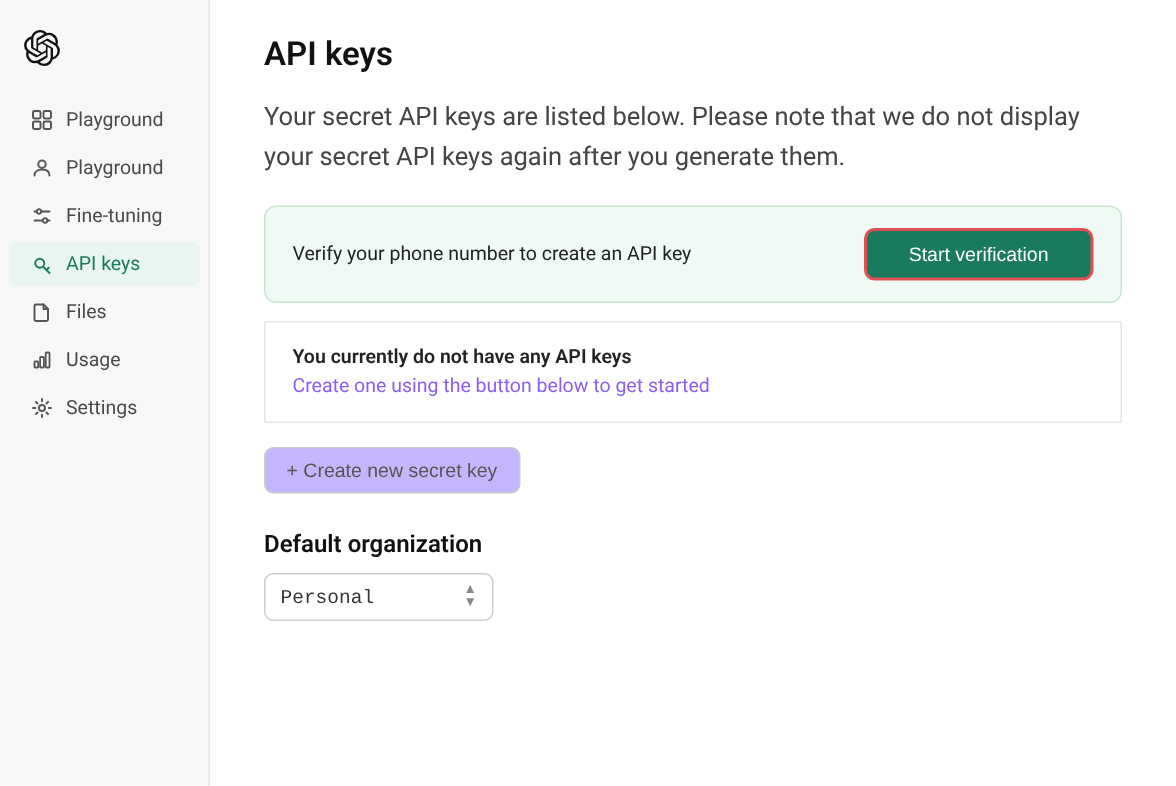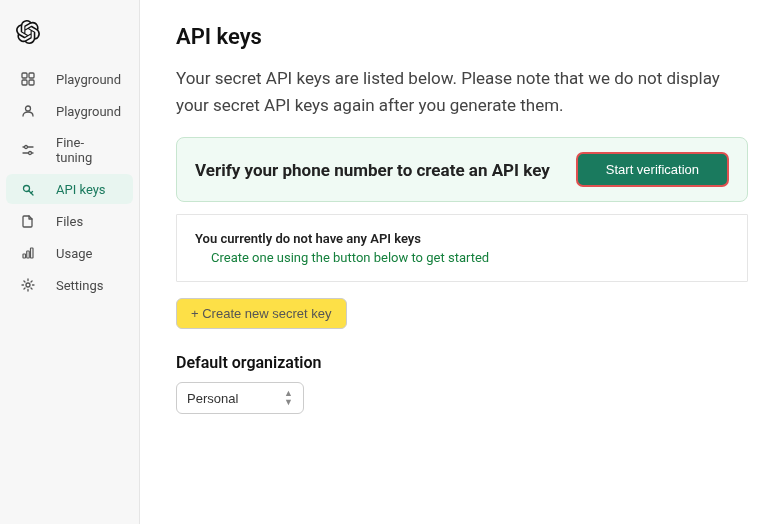--- a/index.html
+++ b/index.html
@@ -2,49 +2,49 @@
 <html><head>
   <meta charset="utf-8">
   <style>
     * { box-sizing: border-box; margin: 0; padding: 0; }
     body { font-family: -apple-system, BlinkMacSystemFont, 'Segoe UI', Roboto, sans-serif; font-size: 13px; color: #1a1a1a; background: #fff; display: flex; height: 524px; width: 784px; overflow: hidden; }
 
     
     .sidebar { width: 140px; min-width: 140px; background: #f7f7f7; border-right: 1px solid #e5e5e5; display: flex; flex-direction: column; padding: 12px 0; }
     .sidebar-logo { padding: 8px 16px 16px; }
     .sidebar-logo svg { width: 24px; height: 24px; }
-    .sidebar-item { display: flex; align-items: center; gap: 20px; padding: 7px 14px; cursor: pointer; border-radius: 6px; margin: 1px 6px; color: #4a4a4a; font-size: 13px; }
+    .sidebar-item { display: flex; align-items: center; gap: 8px; padding: 7px 14px; cursor: pointer; border-radius: 6px; margin: 1px 6px; color: #4a4a4a; font-size: 13px; }
     .sidebar-item.active { background: #e8f5f0; color: #1a7a5e; }
     .sidebar-item .icon { width: 16px; height: 16px; display: flex; align-items: center; justify-content: center; flex-shrink: 0; }
 
     
     .main { flex: 1; overflow-y: auto; padding: 24px 36px; background: #fff; }
     .page-title { font-size: 22px; font-weight: 600; margin-bottom: 16px; color: #111; }
 
     .intro-text { font-size: 17px; color: #444; line-height: 1.6; margin-bottom: 10px; }
 
     
     .verify-banner { border: 1px solid #c8e6d0; background: #f0faf4; border-radius: 8px; padding: 14px 18px; display: flex; align-items: center; justify-content: space-between; margin-top: 18px; margin-bottom: 12px; }
-    .verify-banner-text { font-size: 17px; font-weight: 700; color: #222; }
+    .verify-banner-text { font-size: 13px; font-weight: 400; color: #222; }
     .start-verification-btn { background: #1a7a5e; color: #fff; border: 2.5px solid #e05050; border-radius: 7px; padding: 8px 28px; font-size: 13px; font-weight: 500; cursor: pointer; white-space: nowrap; outline: none; }
 
     
     .no-keys-box { border: 1px solid #e5e5e5; border-radius: 1px; padding: 16px 18px; margin-bottom: 16px; }
     .no-keys-title { font-size: 13px; font-weight: 600; margin-bottom: 4px; color: #222; }
-    .no-keys-sub { font-size: 13px; color: #15803d; margin-left: 16px; }
+    .no-keys-sub { font-size: 13px; color: #8b5cf6; }
 
     
-    .create-key-btn { border: 1px solid #ccc; background: #fde047; color: #555; border-radius: 6px; padding: 7px 14px; font-size: 13px; cursor: pointer; display: inline-flex; align-items: center; gap: 6px; margin-bottom: 24px; }
+    .create-key-btn { border: 1px solid #ccc; background: #c4b5fd; color: #555; border-radius: 6px; padding: 7px 14px; font-size: 13px; cursor: pointer; display: inline-flex; align-items: center; gap: 6px; margin-bottom: 24px; }
 
     
     .section-title { font-size: 16px; font-weight: 600; margin-bottom: 10px; color: #111; }
     .section-desc { font-size: 13px; color: #444; line-height: 1.6; margin-bottom: 14px; }
 
     .org-select-wrapper { display: inline-flex; align-items: center; border: 1px solid #ccc; border-radius: 6px; padding: 6px 10px; background: #fff; gap: 8px; cursor: pointer; }
-    .org-select-wrapper select { border: none; outline: none; font-size: 13px; color: #333; background: transparent; cursor: pointer; appearance: none; padding-right: 4px; }
+    .org-select-wrapper select { border: none; outline: none; font-size: 13px; color: #333; background: transparent; cursor: pointer; appearance: none; padding-right: 4px; font-family: Liberation Mono, monospace; }
     .select-arrows { display: flex; flex-direction: column; align-items: center; font-size: 9px; color: #888; line-height: 1; }
   </style>
 </head>
 <body>
 
 <nav class="sidebar">
   <div class="sidebar-logo">
     <svg viewBox="0 0 24 24" fill="none" xmlns="http://www.w3.org/2000/svg">
       <path d="M22.282 9.821a5.985 5.985 0 0 0-.516-4.91 6.046 6.046 0 0 0-6.51-2.9A6.065 6.065 0 0 0 4.981 4.18a5.985 5.985 0 0 0-3.998 2.9 6.046 6.046 0 0 0 .743 7.097 5.98 5.98 0 0 0 .51 4.911 6.051 6.051 0 0 0 6.515 2.9A5.985 5.985 0 0 0 13.26 24a6.056 6.056 0 0 0 5.772-4.206 5.99 5.99 0 0 0 3.997-2.9 6.056 6.056 0 0 0-.747-7.073zM13.26 22.43a4.476 4.476 0 0 1-2.876-1.04l.141-.081 4.779-2.758a.795.795 0 0 0 .392-.681v-6.737l2.02 1.168a.071.071 0 0 1 .038.052v5.583a4.504 4.504 0 0 1-4.494 4.494zM3.6 18.304a4.47 4.47 0 0 1-.535-3.014l.142.085 4.783 2.759a.771.771 0 0 0 .78 0l5.843-3.369v2.332a.08.08 0 0 1-.032.067L9.846 19.9a4.5 4.5 0 0 1-6.246-1.596zM2.34 7.896a4.485 4.485 0 0 1 2.366-1.973V11.6a.766.766 0 0 0 .388.676l5.815 3.355-2.02 1.168a.076.076 0 0 1-.071 0l-4.83-2.786A4.504 4.504 0 0 1 2.34 7.872zm16.597 3.855l-5.843-3.372L15.11 7.21a.076.076 0 0 1 .071 0l4.83 2.786a4.494 4.494 0 0 1-.676 8.105v-5.678a.79.79 0 0 0-.398-.67zm2.01-3.023l-.141-.085-4.774-2.782a.776.776 0 0 0-.785 0L9.409 9.23V6.897a.071.071 0 0 1 .028-.067l4.83-2.782a4.5 4.5 0 0 1 6.68 4.66zm-12.64 4.135l-2.02-1.164a.08.08 0 0 1-.038-.057V6.075a4.5 4.5 0 0 1 7.375-3.453l-.142.08-4.778 2.758a.795.795 0 0 0-.393.681zm1.097-2.365l2.602-1.5 2.607 1.5v2.999l-2.597 1.5-2.607-1.5z" fill="#111"></path>
     </svg>

